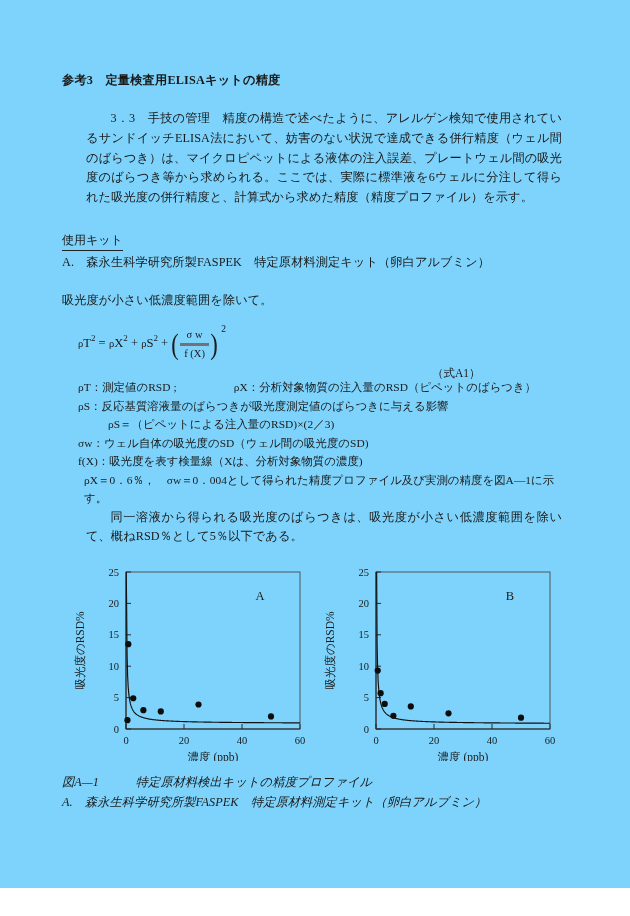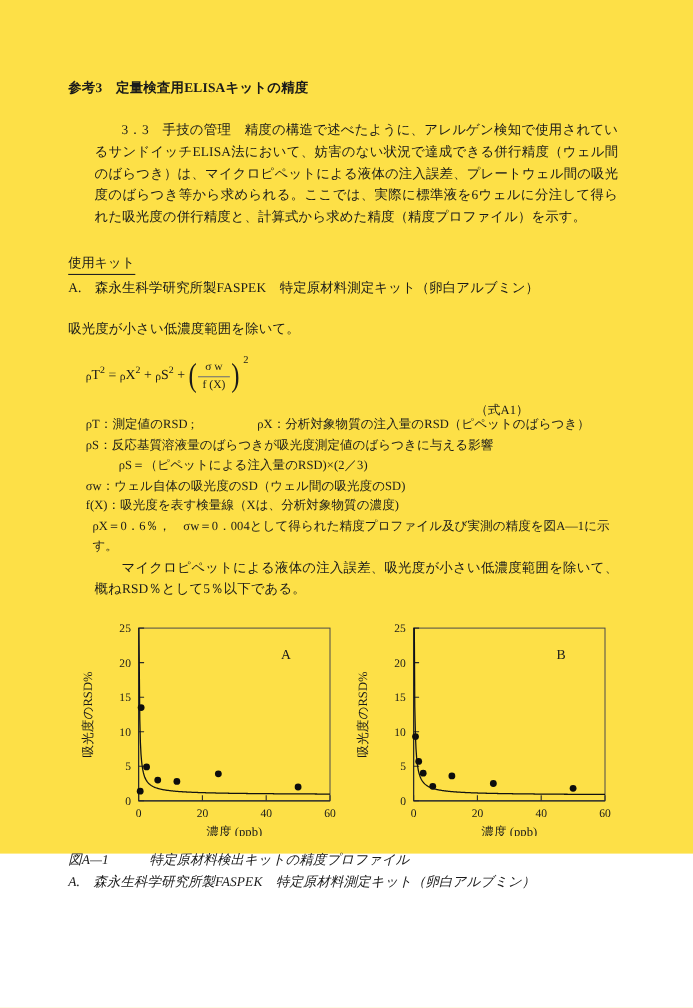--- a/index.html
+++ b/index.html
@@ -12,22 +12,22 @@
     height: 916px;
     position: relative;
     font-family: "Liberation Serif", "DejaVu Serif", serif;
     color: #1a1a1a;
     overflow: hidden;
   }
   .page {
     position: absolute;
     left: 0; top: 0;
     width: 630px;
-    height: 776px;
-    background: #fde047;
+    height: 888px;
+    background: #7dd3fc;
   }
   .content {
     position: absolute;
     left: 62px;
     top: 72px;
     width: 500px;
   }
   .doc-title {
     font-size: 12.2px;
     font-weight: 600;
@@ -108,21 +108,21 @@
     transform: scaleX(0.75);
   }
   .frac {
     display: inline-block;
     vertical-align: middle;
     text-align: center;
     font-size: 10.5px;
     line-height: 1.25;
   }
   .frac .num {
-    border-bottom: 1px solid #737373;
+    border-bottom: 3px solid #737373;
     padding: 0 4px 1px 4px;
     display: block;
   }
   .frac .den {
     display: block;
     padding: 1px 4px 0 4px;
   }
   .paren-sup {
     position: absolute;
     right: -7px;
@@ -215,21 +215,21 @@
       </div>
       <div class="formula-tag">（式A1）</div>
     </div>
 
     <p class="defs ind1">ρT：測定値のRSD ;　　　　　ρX：分析対象物質の注入量のRSD（ピペットのばらつき）</p>
     <p class="defs ind1">ρS：反応基質溶液量のばらつきが吸光度測定値のばらつきに与える影響</p>
     <p class="defs ind2">ρS＝（ピペットによる注入量のRSD)×(2／3)</p>
     <p class="defs ind1">σw：ウェル自体の吸光度のSD（ウェル間の吸光度のSD)</p>
     <p class="defs ind1">f(X)：吸光度を表す検量線（Xは、分析対象物質の濃度)</p>
     <p class="defs ind3">ρX＝0．6％，　σw＝0．004として得られた精度プロファイル及び実測の精度を図A—1に示す。</p>
-    <p class="para indent">マイクロピペットによる液体の注入誤差、吸光度が小さい低濃度範囲を除いて、概ねRSD％として5％以下である。</p>
+    <p class="para indent">同一溶液から得られる吸光度のばらつきは、吸光度が小さい低濃度範囲を除いて、概ねRSD％として5％以下である。</p>
 
     <div class="charts">
       <div class="chart a">
         <svg width="250" height="200" viewBox="0 0 250 200" id="svg-chart-0">
             <defs>
               <clipPath id="clip0">
                 <rect x="62" y="11" width="174" height="157"></rect>
               </clipPath>
             </defs>
             <rect x="62" y="11" width="174" height="157" class="plot-frame"></rect>

